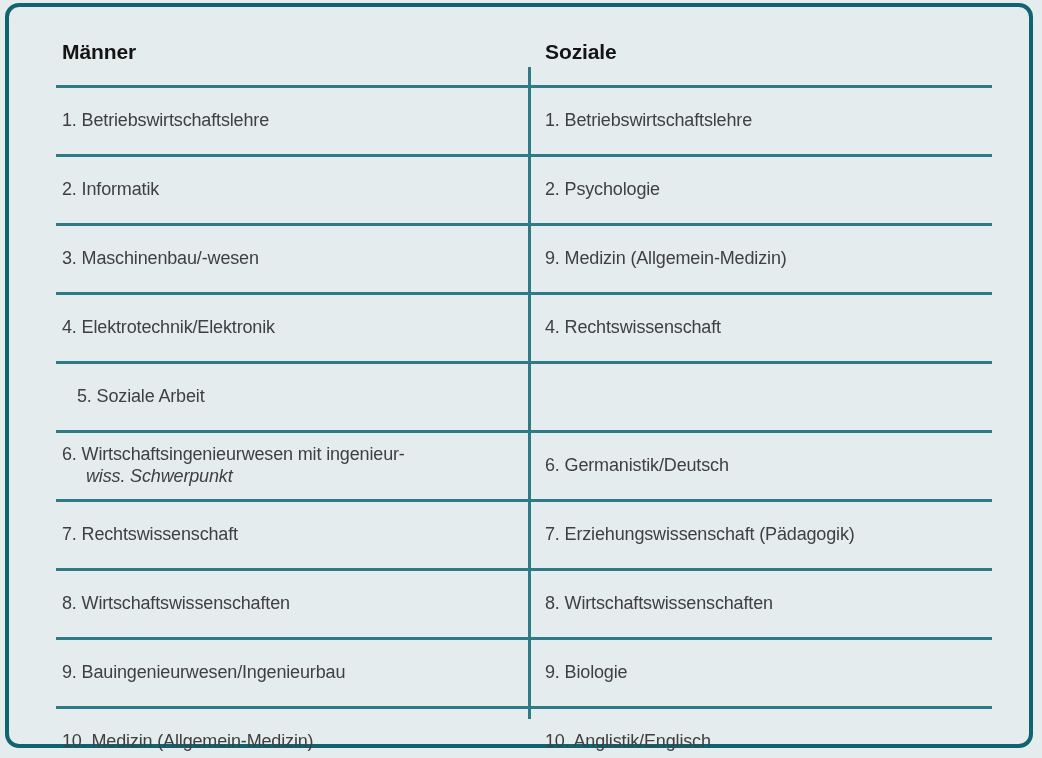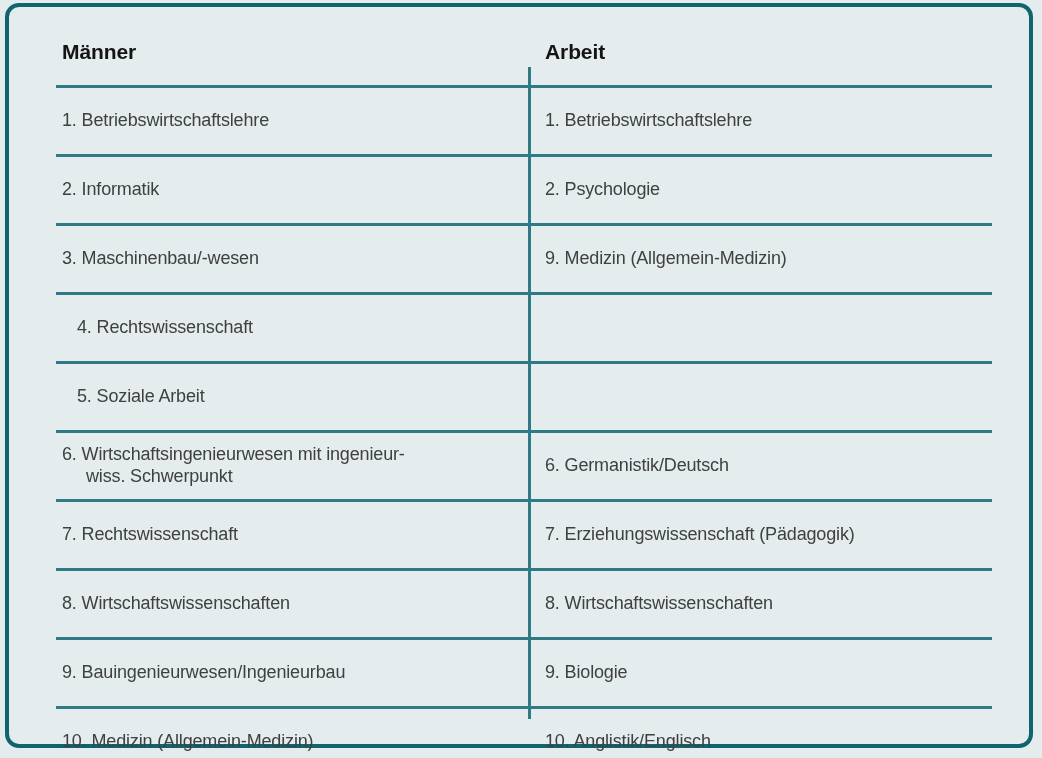--- a/index.html
+++ b/index.html
@@ -91,40 +91,41 @@
     font-size: 18px;
     color: #404040;
     line-height: 1.22;
     letter-spacing: -0.15px;
     white-space: pre-line;
   }
 
   .entry .cont {
     display: block;
     padding-left: 24px;
+    font-style: italic;
   }
 </style>
 </head>
 <body>
 
 <div class="card">
 
   <div class="vdivider"></div>
 
   <div class="table">
 
     <div class="row header-row">
       <div class="cell cell-left">
         <div class="cell-inner">
           <div class="col-header">Männer</div>
         </div>
       </div>
       <div class="cell cell-right">
         <div class="cell-inner">
-          <div class="col-header">Arbeit</div>
+          <div class="col-header">Soziale</div>
         </div>
       </div>
     </div>
 
     <div class="rule"></div>
 
     <div class="row">
       <div class="cell cell-left">
         <div class="cell-inner">
           <div class="entry">1. Betriebswirtschaftslehre</div>
@@ -160,20 +161,25 @@
       </div>
       <div class="cell cell-right">
         <div class="cell-inner">
           <div class="entry">9. Medizin (Allgemein-Medizin)</div>
         </div>
       </div>
     </div>
     <div class="rule"></div>
 
     <div class="row">
+      <div class="cell cell-left">
+        <div class="cell-inner">
+          <div class="entry">4. Elektrotechnik/Elektronik</div>
+        </div>
+      </div>
       <div class="cell cell-right">
         <div class="cell-inner">
           <div class="entry">4. Rechtswissenschaft</div>
         </div>
       </div>
     </div>
     <div class="rule"></div>
 
     <div class="row">
       <div class="cell cell-right">

